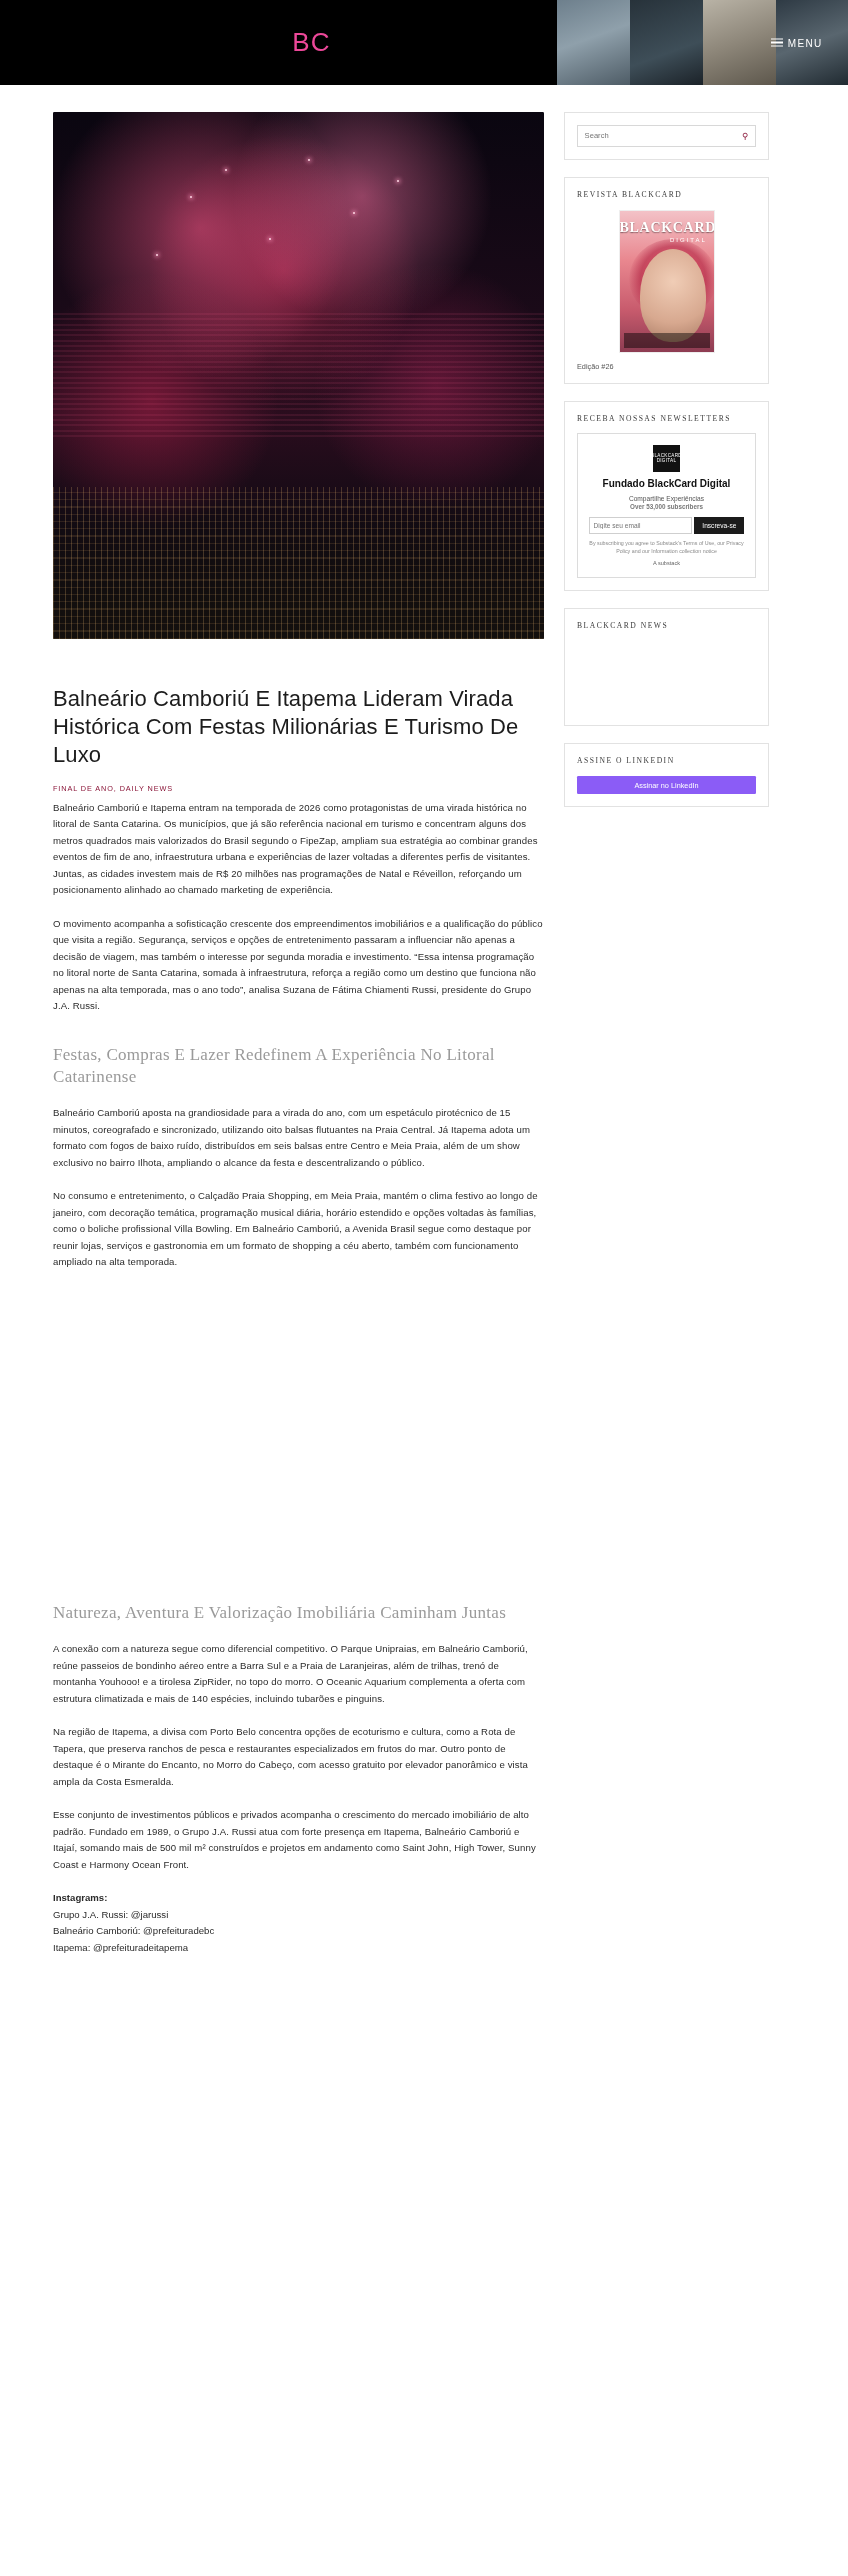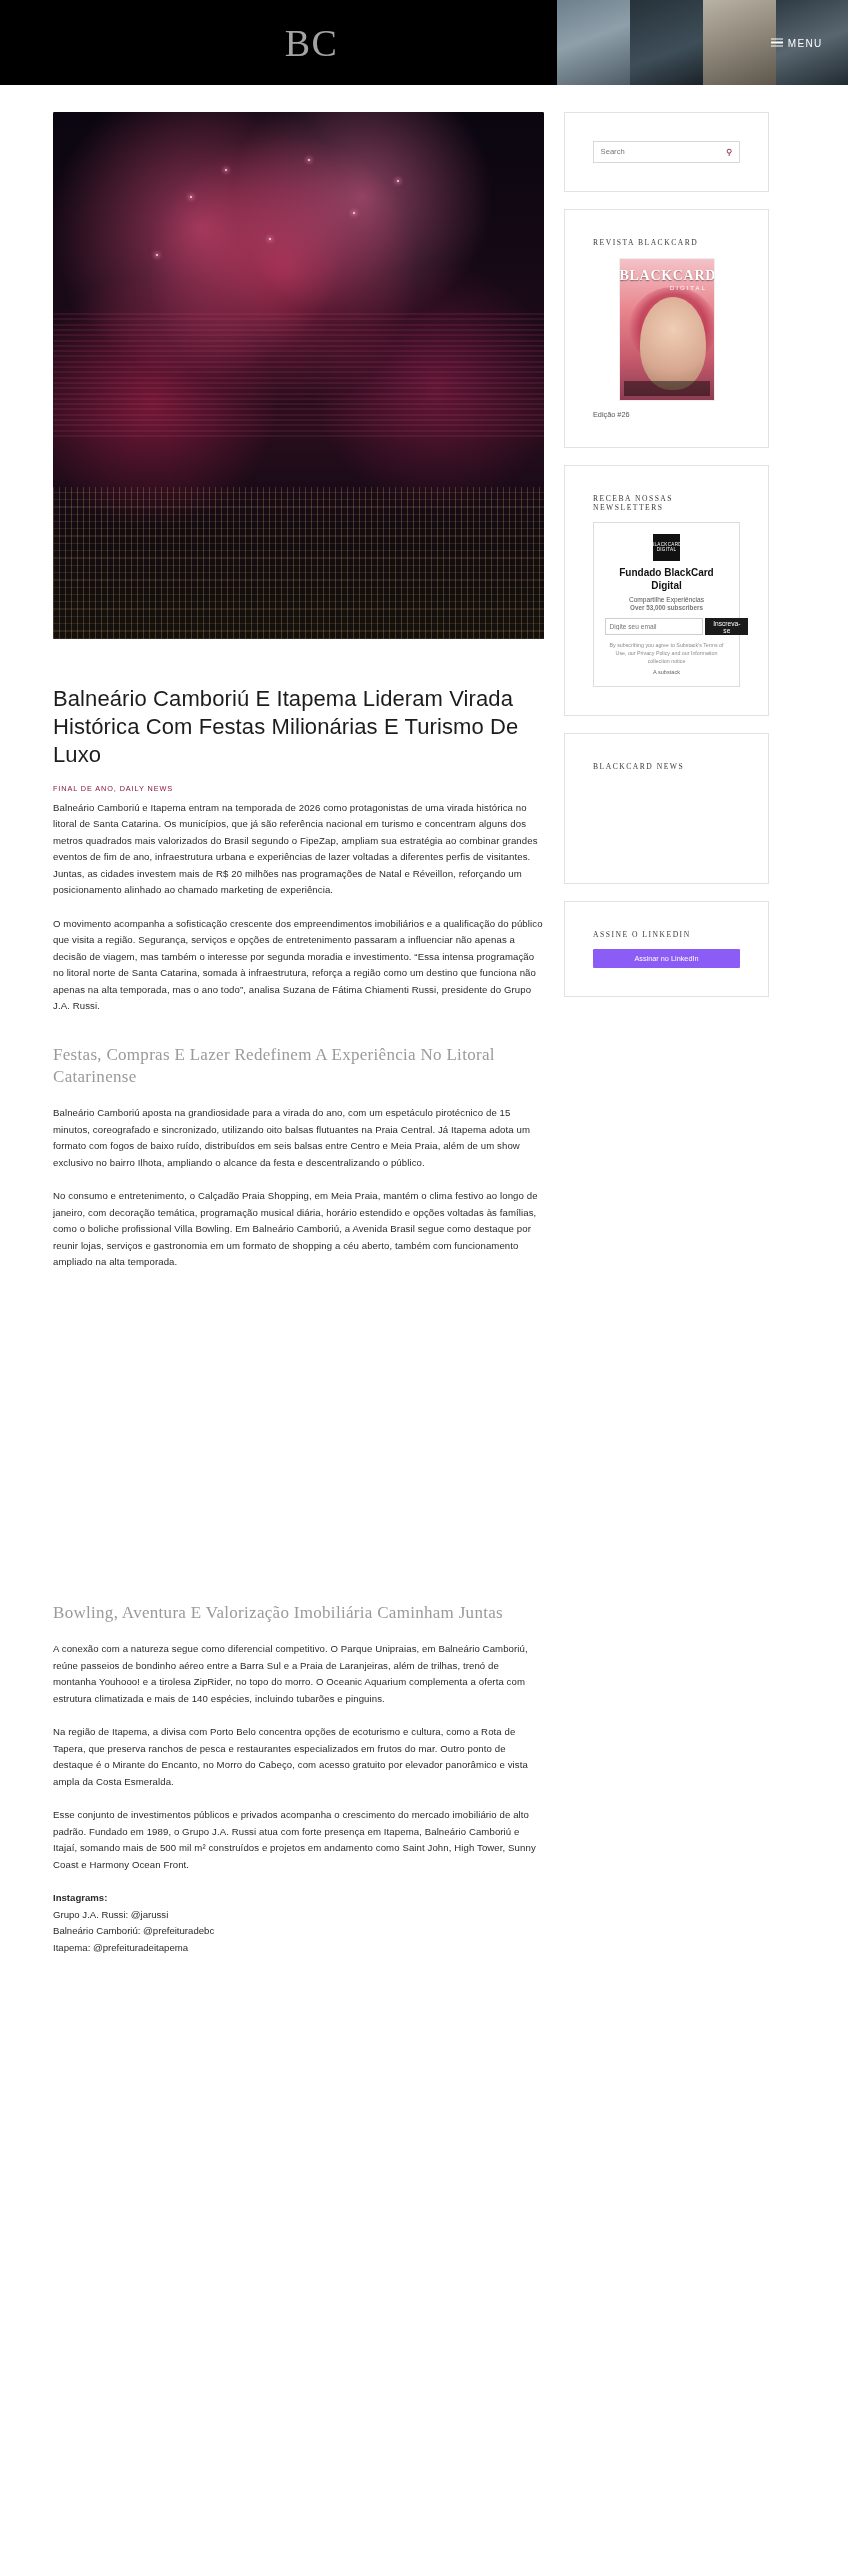--- a/index.html
+++ b/index.html
@@ -21,23 +21,23 @@
   }
   .header-left { flex: 0 0 66px; background: #000; }
   .header-logo {
     flex: 0 0 491px;
     display: flex;
     align-items: center;
     justify-content: center;
     background: #000;
   }
   .logo-text {
-    color: #a3a3a3;
-    font-family: Liberation Serif, serif;
-    font-size: 38px;
+    color: #ec4899;
+    font-family: Liberation Sans, sans-serif;
+    font-size: 26px;
     letter-spacing: 1.3px;
     font-weight: 400;
   }
   .header-photos { flex: 1; display: flex; }
   .hp { flex: 1; height: 100%; }
   .hp1 { background: linear-gradient(160deg,#6d7f8c 0%,#8fa0ab 45%,#4e5c66 100%); }
   .hp2 { background: linear-gradient(160deg,#27323a 0%,#3e4e58 60%,#1b2228 100%); }
   .hp3 { background: linear-gradient(160deg,#b9b3a6 0%,#8d8679 50%,#5d574c 100%); }
   .hp4 { background: linear-gradient(160deg,#2e3a44 0%,#59666f 50%,#202a31 100%); }
   .menu-btn {
@@ -127,21 +127,21 @@
   }
   .spacer-block { height: 285px; }
   .insta-label { font-size: 9.6px; line-height: 1.72; color: #2b2b2b; font-weight: 700; }
   .insta-list { font-size: 9.6px; line-height: 1.72; color: #2b2b2b; }
 
   
   .card {
     border: 0.7px solid #e2e2e2;
     background: #fff;
     margin-bottom: 17px;
-    padding: 28px;
+    padding: 12px;
   }
   .card-title {
     font-size: 7.6px;
     letter-spacing: 1.5px;
     color: #3b3b3b;
     text-transform: uppercase;
     font-family: "Liberation Serif", serif;
     margin-bottom: 10.6px;
   }
   .search-row {
@@ -265,21 +265,21 @@
 
         <p>Balneário Camboriú e Itapema entram na temporada de 2026 como protagonistas de uma virada histórica no litoral de Santa Catarina. Os municípios, que já são referência nacional em turismo e concentram alguns dos metros quadrados mais valorizados do Brasil segundo o FipeZap, ampliam sua estratégia ao combinar grandes eventos de fim de ano, infraestrutura urbana e experiências de lazer voltadas a diferentes perfis de visitantes. Juntas, as cidades investem mais de R$ 20 milhões nas programações de Natal e Réveillon, reforçando um posicionamento alinhado ao chamado marketing de experiência.</p>
         <p>O movimento acompanha a sofisticação crescente dos empreendimentos imobiliários e a qualificação do público que visita a região. Segurança, serviços e opções de entretenimento passaram a influenciar não apenas a decisão de viagem, mas também o interesse por segunda moradia e investimento. “Essa intensa programação no litoral norte de Santa Catarina, somada à infraestrutura, reforça a região como um destino que funciona não apenas na alta temporada, mas o ano todo”, analisa Suzana de Fátima Chiamenti Russi, presidente do Grupo J.A. Russi.</p>
 
         <h2 class="subhead">Festas, Compras E Lazer Redefinem A Experiência No Litoral Catarinense</h2>
         <p>Balneário Camboriú aposta na grandiosidade para a virada do ano, com um espetáculo pirotécnico de 15 minutos, coreografado e sincronizado, utilizando oito balsas flutuantes na Praia Central. Já Itapema adota um formato com fogos de baixo ruído, distribuídos em seis balsas entre Centro e Meia Praia, além de um show exclusivo no bairro Ilhota, ampliando o alcance da festa e descentralizando o público.</p>
         <p>No consumo e entretenimento, o Calçadão Praia Shopping, em Meia Praia, mantém o clima festivo ao longo de janeiro, com decoração temática, programação musical diária, horário estendido e opções voltadas às famílias, como o boliche profissional Villa Bowling. Em Balneário Camboriú, a Avenida Brasil segue como destaque por reunir lojas, serviços e gastronomia em um formato de shopping a céu aberto, também com funcionamento ampliado na alta temporada.</p>
 
         <div class="spacer-block"></div>
 
-        <h2 class="subhead">Bowling, Aventura E Valorização Imobiliária Caminham Juntas</h2>
+        <h2 class="subhead">Natureza, Aventura E Valorização Imobiliária Caminham Juntas</h2>
         <p>A conexão com a natureza segue como diferencial competitivo. O Parque Unipraias, em Balneário Camboriú, reúne passeios de bondinho aéreo entre a Barra Sul e a Praia de Laranjeiras, além de trilhas, trenó de montanha Youhooo! e a tirolesa ZipRider, no topo do morro. O Oceanic Aquarium complementa a oferta com estrutura climatizada e mais de 140 espécies, incluindo tubarões e pinguins.</p>
         <p>Na região de Itapema, a divisa com Porto Belo concentra opções de ecoturismo e cultura, como a Rota de Tapera, que preserva ranchos de pesca e restaurantes especializados em frutos do mar. Outro ponto de destaque é o Mirante do Encanto, no Morro do Cabeço, com acesso gratuito por elevador panorâmico e vista ampla da Costa Esmeralda.</p>
         <p>Esse conjunto de investimentos públicos e privados acompanha o crescimento do mercado imobiliário de alto padrão. Fundado em 1989, o Grupo J.A. Russi atua com forte presença em Itapema, Balneário Camboriú e Itajaí, somando mais de 500 mil m² construídos e projetos em andamento como Saint John, High Tower, Sunny Coast e Harmony Ocean Front.</p>
 
         <div class="insta-label">Instagrams:</div>
         <div class="insta-list">Grupo J.A. Russi: @jarussi</div>
         <div class="insta-list">Balneário Camboriú: @prefeituradebc</div>
         <div class="insta-list">Itapema: @prefeituradeitapema</div>
       </div>
     </div>

